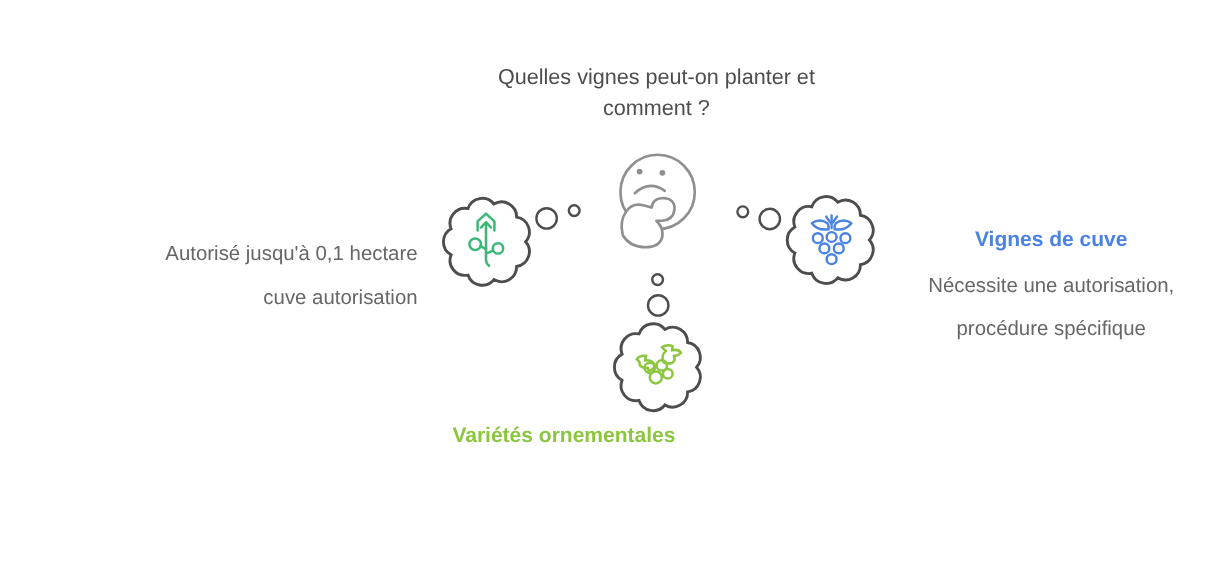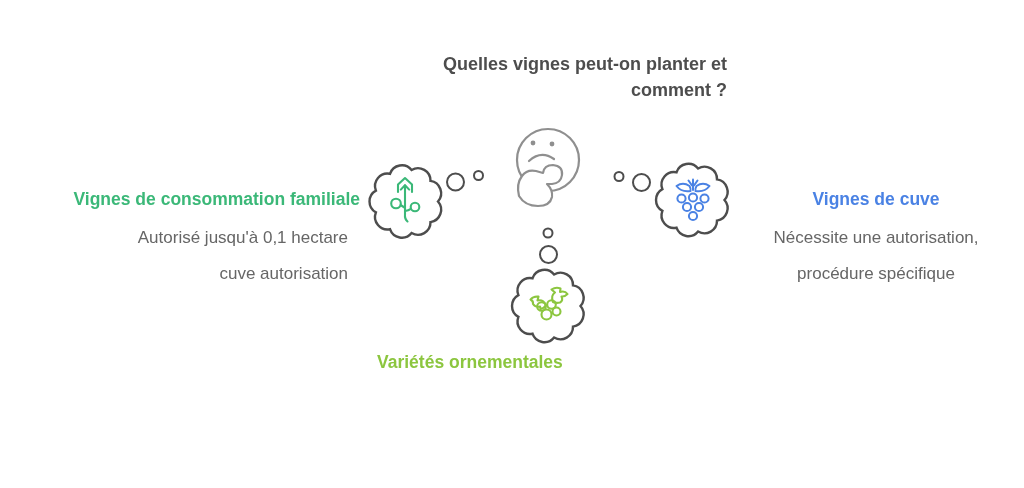--- a/index.html
+++ b/index.html
@@ -1,21 +1,21 @@
 <!DOCTYPE html>
 <html><head>
 <meta charset="utf-8">
 <style>
   html,body{margin:0;padding:0;background:#ffffff;}
   body{width:1024px;height:488px;overflow:hidden;font-family:"Liberation Sans",sans-serif;}
   .canvas{position:relative;width:1024px;height:488px;background:#fff;}
   .scene{position:absolute;left:0;top:0;}
   .txt{position:absolute;}
-  .title{left:367px;top:51px;width:360px;text-align:right;color:#4d4d4d;
-         font-size:18px;line-height:26px;font-weight:700;}
+  .title{left:367px;top:51px;width:360px;text-align:center;color:#4d4d4d;
+         font-size:18px;line-height:26px;font-weight:400;}
   .section .heading{font-size:17.5px;line-height:22px;font-weight:700;margin:0 0 16px 0;}
   .section .body-line{font-size:17px;line-height:24px;color:#666666;margin:12px;}
   .sec-left{left:28px;top:188px;width:332px;text-align:right;}
   .sec-left .heading{color:#3bb878;}
   .sec-right{left:738px;top:188px;width:276px;text-align:center;}
   .sec-right .heading{color:#4a82e4;}
   .sec-bottom{left:377px;top:351px;width:342px;text-align:left;}
   .sec-bottom .heading{color:#8cc63f;}
 </style>
 </head>
@@ -109,21 +109,20 @@
       <circle cx="556.5" cy="311.5" r="4"></circle>
     </g>
   </svg>
 
   <div class="txt title">
     <div>Quelles vignes peut-on planter et</div>
     <div>comment ?</div>
   </div>
 
   <div class="txt section sec-left">
-    <p class="heading">Vignes de consommation familiale</p>
     <p class="body-line">Autorisé jusqu'à 0,1 hectare</p>
     <p class="body-line">cuve autorisation</p>
   </div>
 
   <div class="txt section sec-right">
     <p class="heading">Vignes de cuve</p>
     <p class="body-line">Nécessite une autorisation,</p>
     <p class="body-line">procédure spécifique</p>
   </div>
 

